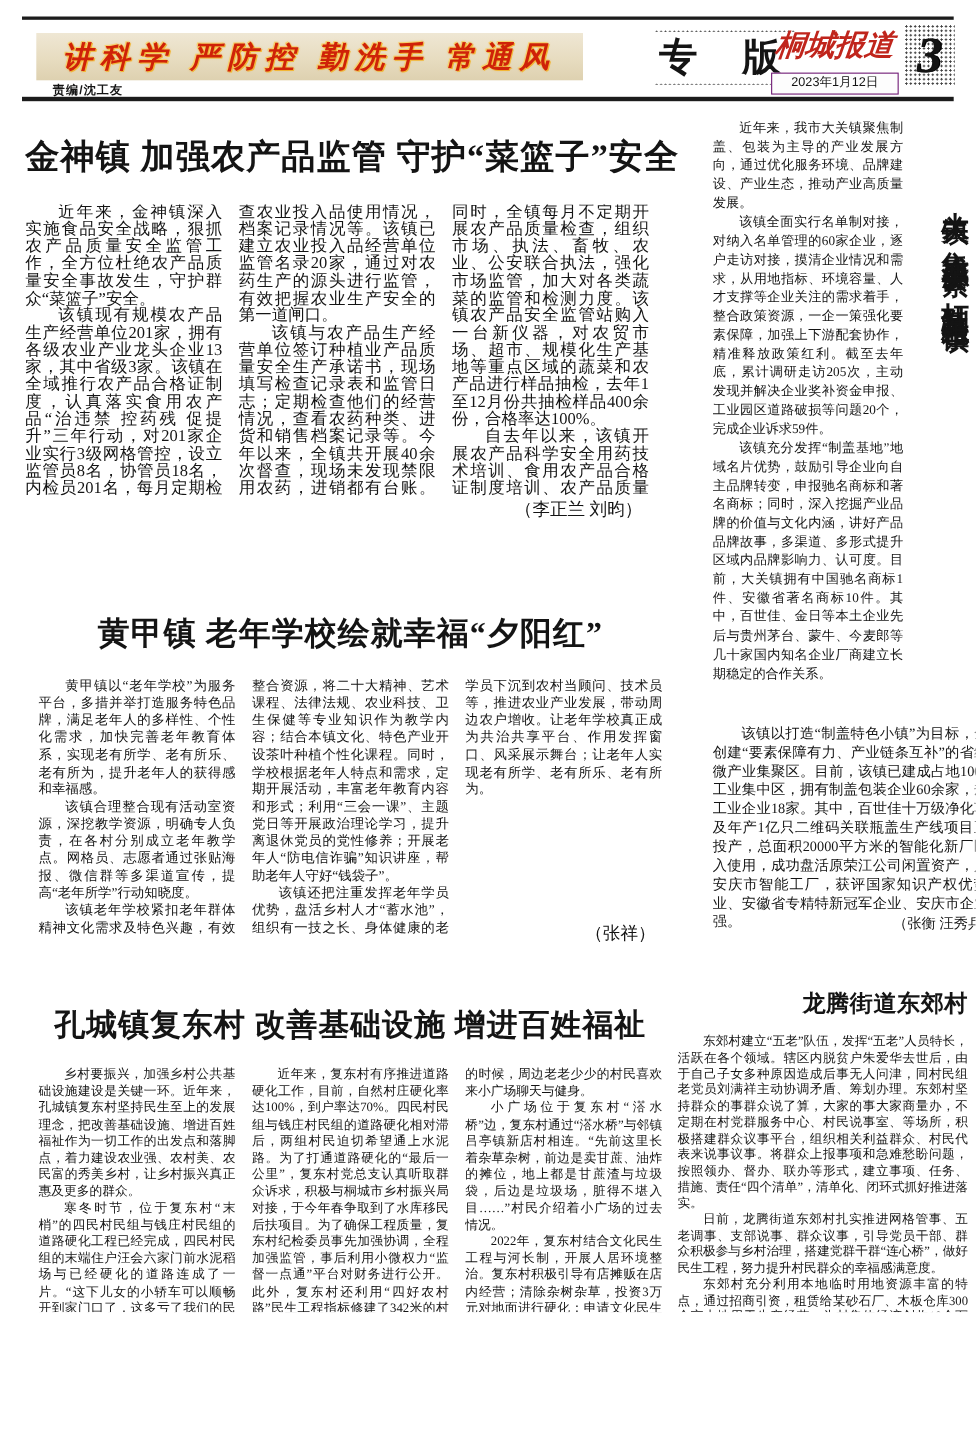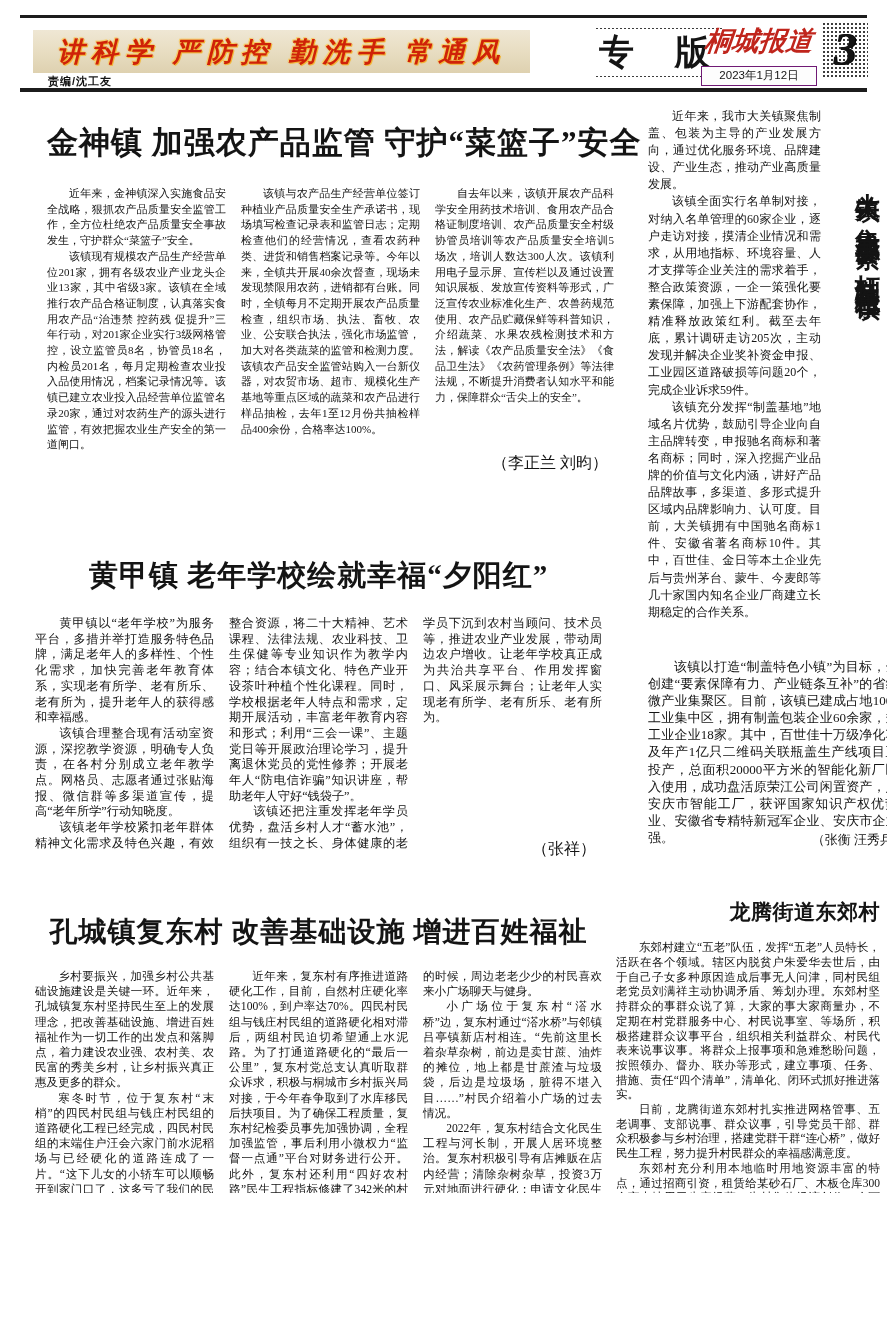--- a/index.html
+++ b/index.html
@@ -47,23 +47,23 @@
   }
   .page-number{font-size:46px;font-weight:900;font-style:italic;line-height:1;
     text-shadow:1px 0 0 #000;}
   
   .headline{font-weight:900;text-align:center;letter-spacing:1px;white-space:nowrap;}
   .body-cols{text-align:justify;overflow:hidden;column-fill:auto;}
   .para{margin:0;text-indent:2em;}
   .byline{text-align:right;padding-right:6px;margin:0;}
   .byline-inline{text-align:right;padding-right:6px;margin-top:-15px;}
   
-  .art1{position:absolute;left:47px;top:112px;width:567px;}
+  .art1{position:absolute;left:23px;top:112px;width:567px;}
   .art1 .headline{font-size:31px;margin:10px 0 22px;}
-  .art1 .body-cols{column-count:3;column-gap:15px;height:282px;font-size:11px;line-height:15.7px;}
+  .art1 .body-cols{column-count:3;column-gap:15px;height:282px;font-size:15px;line-height:15.7px;}
   
   .art2{position:absolute;left:35px;top:548px;width:567px;}
   .art2 .headline{font-size:29px;margin:8px 0 20px;}
   .art2 .body-cols{column-count:3;column-gap:15px;height:238px;font-size:12.2px;line-height:15.7px;}
   
   .art3{position:absolute;left:35px;top:905px;width:567px;}
   .art3 .headline{font-size:28px;margin:8px 0 18px;}
   .art3 .body-cols{column-count:3;column-gap:15px;height:360px;font-size:11.6px;line-height:15.2px;}
   
   .daguan{position:absolute;left:648px;top:108px;width:264px;}

